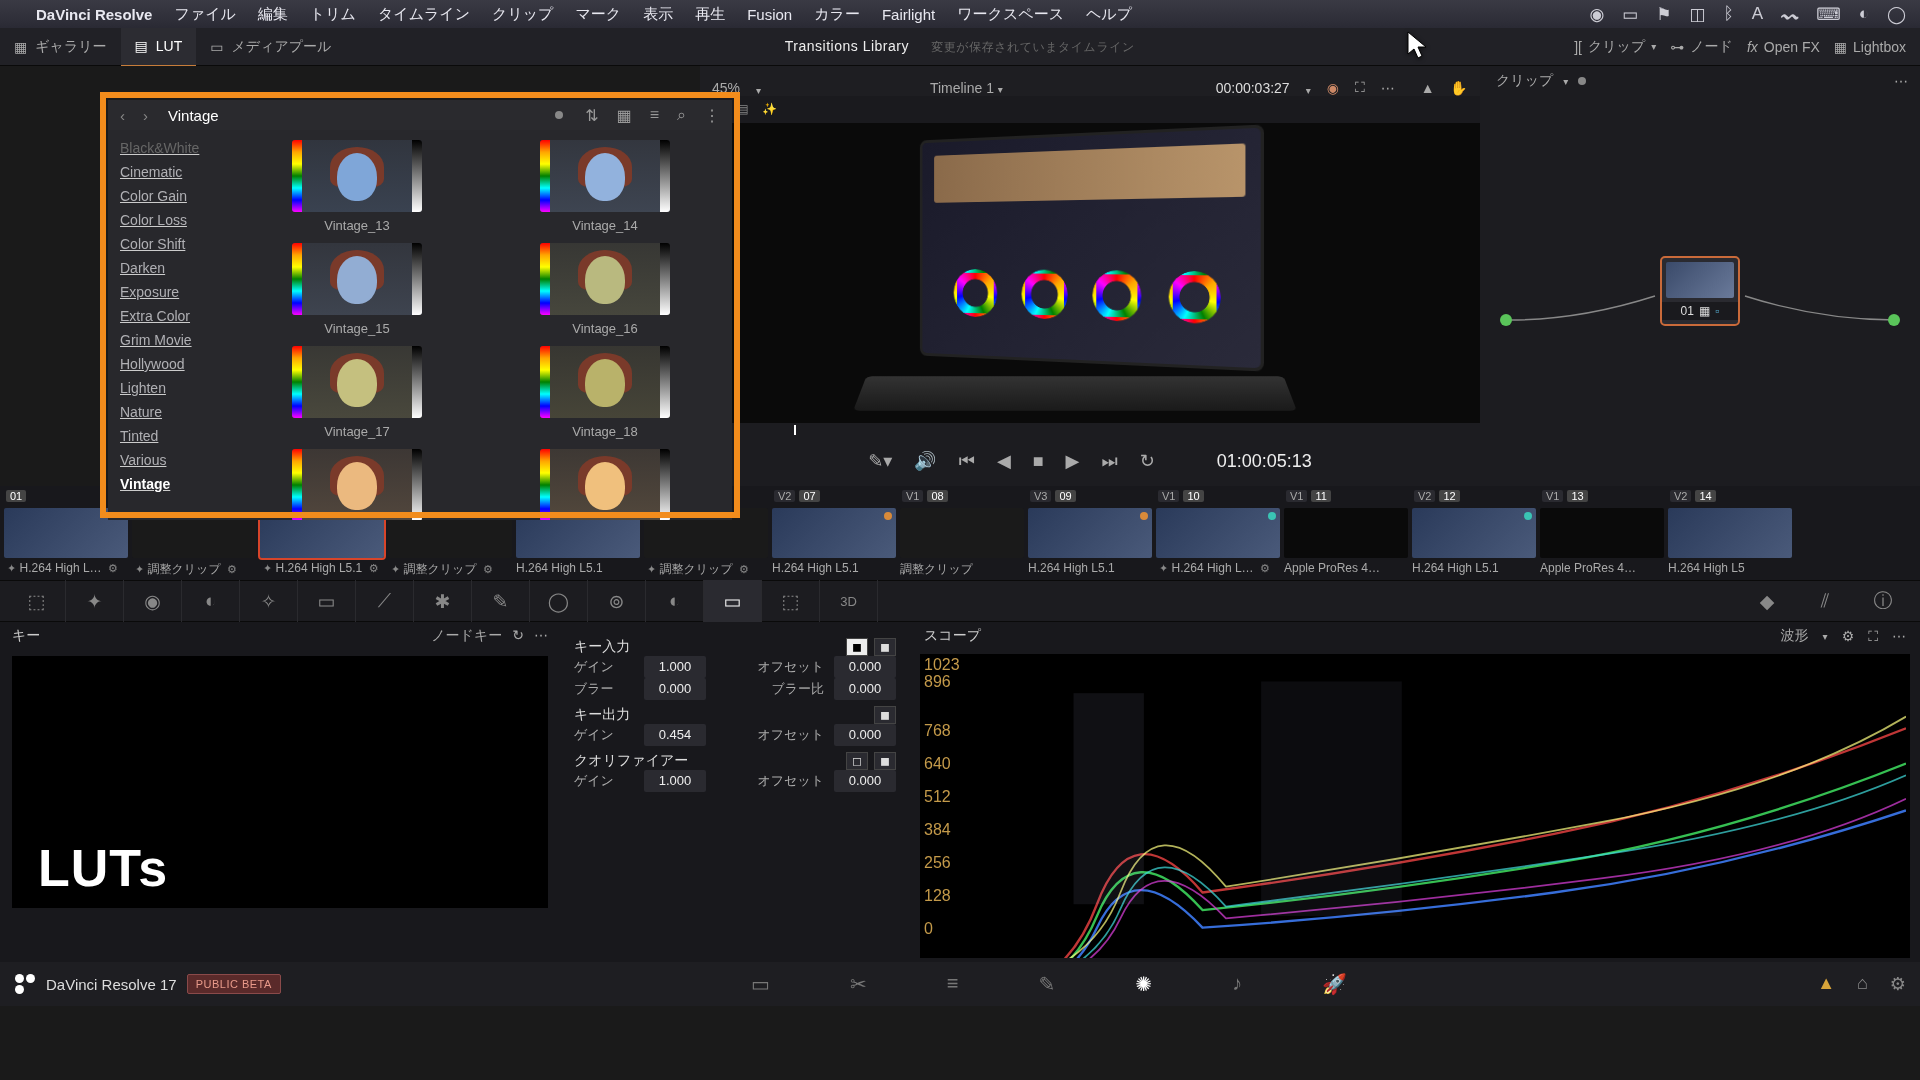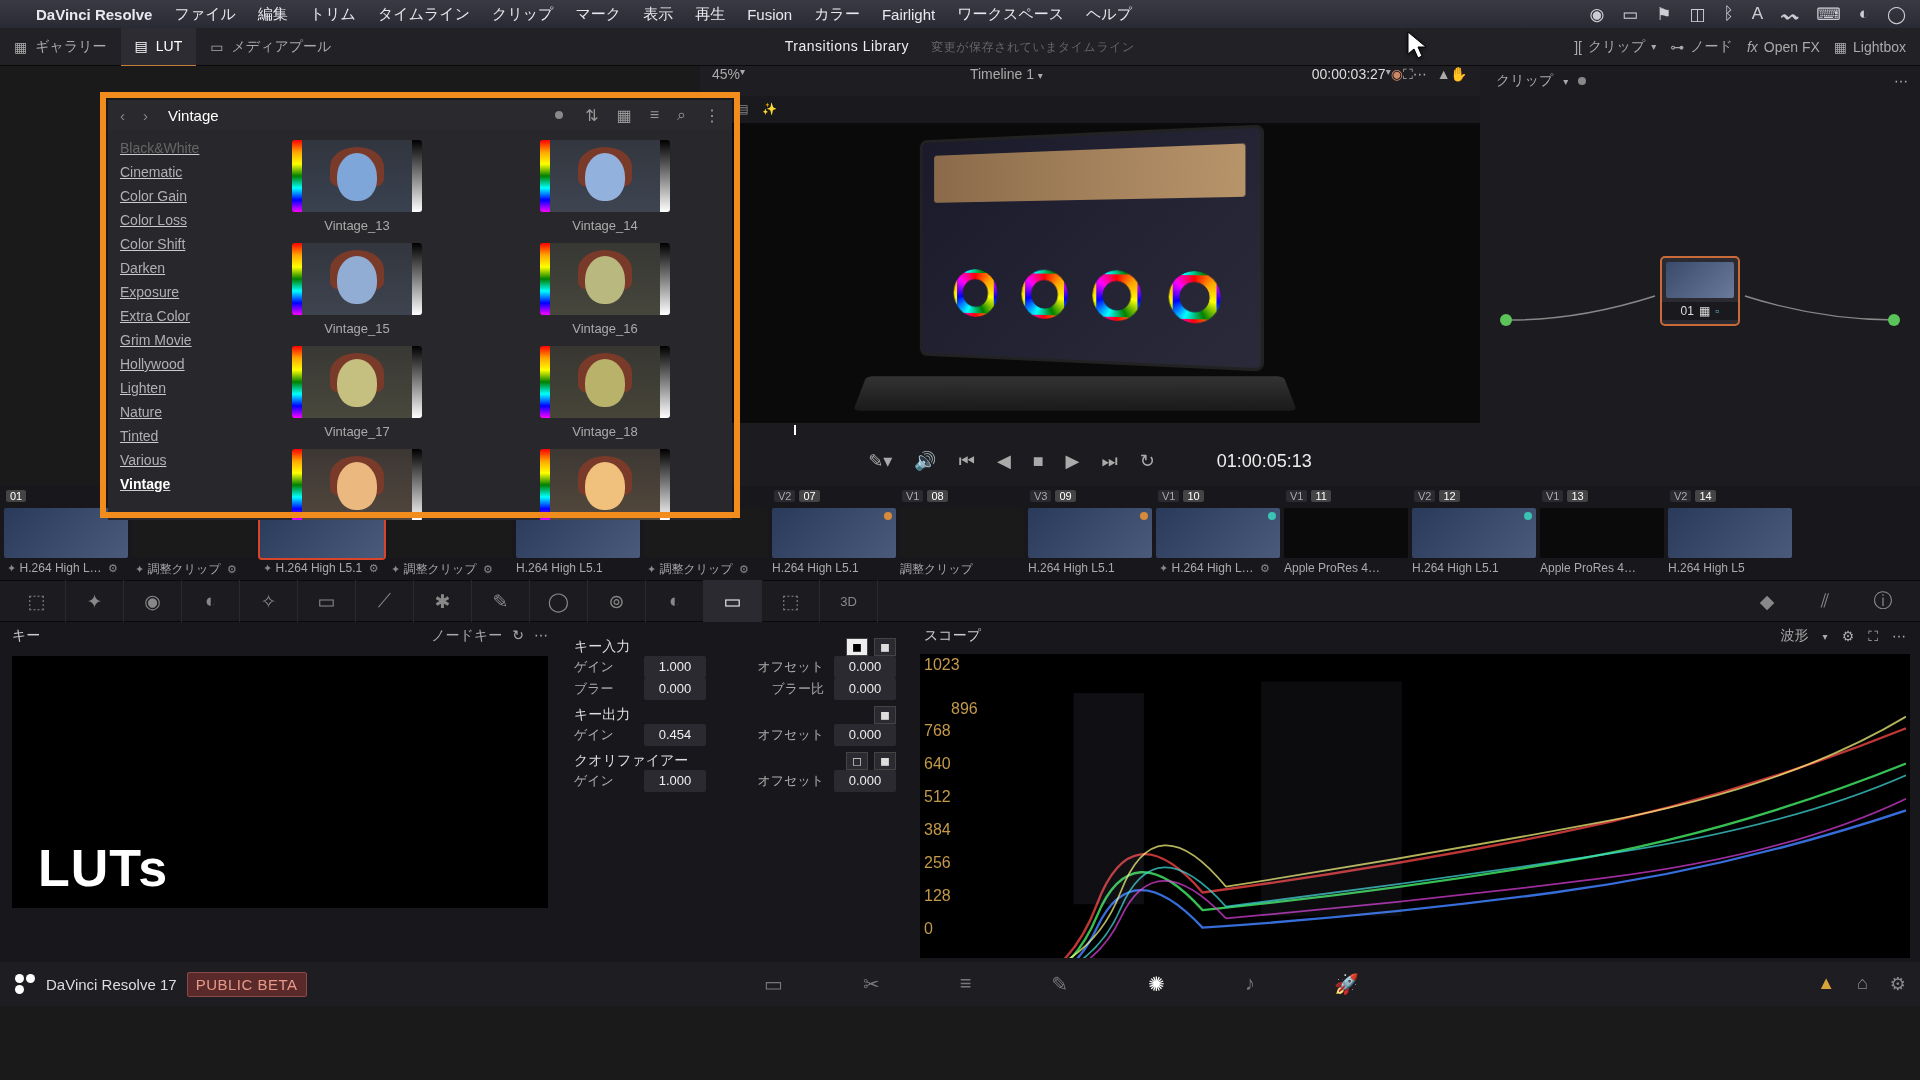--- a/index.html
+++ b/index.html
@@ -34,21 +34,21 @@
 .lut-item { display:flex; flex-direction:column; align-items:center; gap:6px; }
 .lut-thumb { width:130px; height:72px; border-radius:3px; position:relative; overflow:hidden; }
 .lut-thumb::before { content:""; position:absolute; left:0; top:0; width:10px; height:100%; background:linear-gradient(red,orange,yellow,green,cyan,blue,magenta); }
 .lut-thumb::after { content:""; position:absolute; right:0; top:0; width:10px; height:100%; background:linear-gradient(#000,#555,#aaa,#fff); }
 .lut-face { position:absolute; left:10px; right:10px; top:0; bottom:0; }
 .face-head { position:absolute; left:50%; top:18%; transform:translateX(-50%); width:40px; height:48px; border-radius:50% 50% 45% 45%; }
 .face-hair { position:absolute; left:50%; top:10%; transform:translateX(-50%); width:54px; height:40px; border-radius:50% 50% 20% 20%; }
 .lut-label { color:#aaa; font-size:13px; }
 
 .viewer { flex:1; display:flex; flex-direction:column; position:relative; }
-.viewer-bar { height:30px; background:#1e1e22; display:flex; align-items:flex-start; padding:0 12px; gap:0; color:#aaa; font-size:14px; }
+.viewer-bar { height:30px; background:#1e1e22; display:flex; align-items:flex-end; padding:0 12px; gap:16px; color:#aaa; font-size:14px; }
 .viewer-bar .title { margin:0 auto; }
 .viewer-bar .tc { color:#ddd;margin-left:44px; }
 .viewer-tools { height:28px; background:#1a1a1e; display:flex; align-items:center; padding:0 12px; gap:14px; color:#888; }
 .viewer-img { flex:1; background:#0a0a0a; display:flex; align-items:center; justify-content:center; position:relative; }
 .laptop { width:500px; height:300px; position:relative; }
 .laptop-screen { position:absolute; top:10px; left:60px; width:360px; height:230px; background:linear-gradient(135deg,#1a1a2a,#2a2a3a); border-radius:8px; border:3px solid #222; transform:perspective(800px) rotateY(-18deg); }
 .laptop-screen::before { content:""; position:absolute; top:14px; left:14px; right:14px; height:50px; background:linear-gradient(90deg,#8a6a4a,#b8946a); border-radius:3px; }
 .laptop-wheels { position:absolute; bottom:34px; left:24px; right:24px; height:56px; display:flex; justify-content:space-around; }
 .wheel { width:50px; height:50px; border-radius:50%; border:4px solid transparent; background:conic-gradient(red,orange,yellow,green,cyan,blue,magenta,red); -webkit-mask:radial-gradient(circle,transparent 40%,black 42%); mask:radial-gradient(circle,transparent 40%,black 42%); }
 .laptop-kb { position:absolute; bottom:0; left:20px; width:430px; height:60px; background:linear-gradient(#333,#1a1a1a); transform:perspective(800px) rotateX(55deg); border-radius:6px; }
@@ -104,21 +104,21 @@
 .scopes-head { height:28px; display:flex; align-items:center; padding:0 14px; color:#ccc; font-size:14px; }
 .scopes-head .r { margin-left:auto; display:flex; gap:14px; color:#aaa; align-items:center;}
 .scope-canvas { flex:1; margin:4px 10px; background:#000; position:relative; overflow:hidden; }
 .scope-canvas .ylabel { position:absolute; left:4px; color:#c49a4a; font-size:16px; }
 .scope-wave { position:absolute; left:48px; right:4px; top:4px; bottom:4px; }
 
 .pagenav { height:44px; background:#1e1e22; display:flex; align-items:center; padding:0 14px; }
 .pagenav .logo { width:22px; height:22px; display:flex; flex-wrap:wrap; margin-right:10px; }
 .pagenav .logo span { width:9px; height:9px; background:#fff; border-radius:50%; margin:1px; }
 .pagenav .name { color:#ddd; font-size:15px; }
-.pagenav .badge { margin-left:10px; background:#5a2a2a; color:#e89a8a; font-size:15px; padding:3px 8px; border:1px solid #8a4a4a; border-radius:2px; letter-spacing:.5px; }
+.pagenav .badge { margin-left:10px; background:#5a2a2a; color:#e89a8a; font-size:11px; padding:3px 8px; border:1px solid #8a4a4a; border-radius:2px; letter-spacing:.5px; }
 .pagenav .pages { margin:0 auto; display:flex; gap:80px; }
 .pagenav .pages .pg { color:#777; font-size:20px; cursor:pointer; }
 .pagenav .pages .pg.active { color:#fff; }
 .pagenav .r { display:flex; gap:22px; color:#888; font-size:18px; }
 .pagenav .r .warn { color:#d8a43a; }
 
 .cursor { position:absolute; left:1406px; top:30px; z-index:99; pointer-events:none; }
 .cursor svg { filter:drop-shadow(0 1px 2px rgba(0,0,0,.6)); }
 </style>
 </head>
@@ -605,21 +605,21 @@
         <span>波形</span>
         <span style="font-size:10px;">▾</span>
         <span>⚙</span>
         <span>⛶</span>
         <span>⋯</span>
       </div>
     </div>
     <div class="scope-canvas">
       <div id="scope-labels">
           <div class="ylabel" style="top: 2px;">1023</div>
-          <div class="ylabel" style="top: 46px; margin-left: 27px;">896</div>
+          <div class="ylabel" style="top: 19px;">896</div>
           <div class="ylabel" style="top: 68px;">768</div>
           <div class="ylabel" style="top: 101px;">640</div>
           <div class="ylabel" style="top: 134px;">512</div>
           <div class="ylabel" style="top: 167px;">384</div>
           <div class="ylabel" style="top: 200px;">256</div>
           <div class="ylabel" style="top: 233px;">128</div>
           <div class="ylabel" style="top: 266px;">0</div>
         </div>
       <svg class="scope-wave" viewBox="0 0 800 300" preserveAspectRatio="none">
         <path d="M0 290 Q80 290 110 210 T200 200 Q350 180 500 150 T800 60" stroke="#e04040" stroke-width="2" fill="none" opacity=".85"></path>

